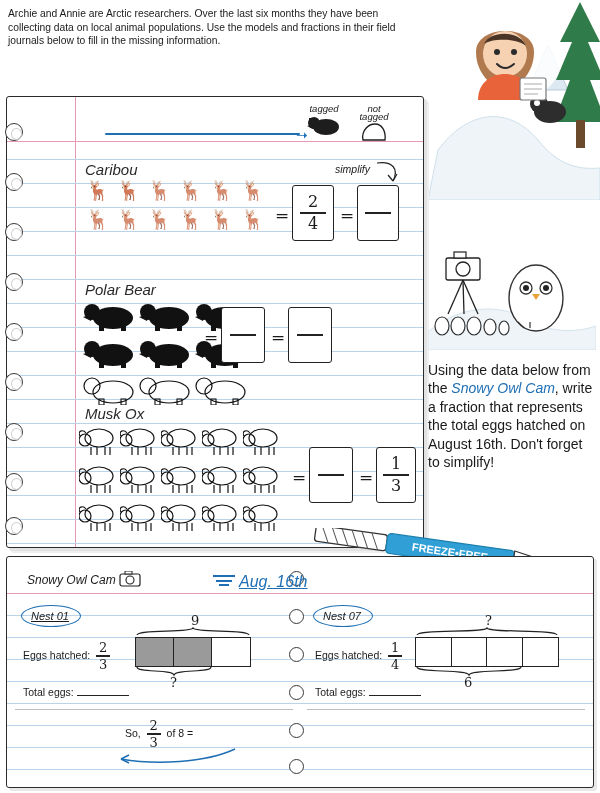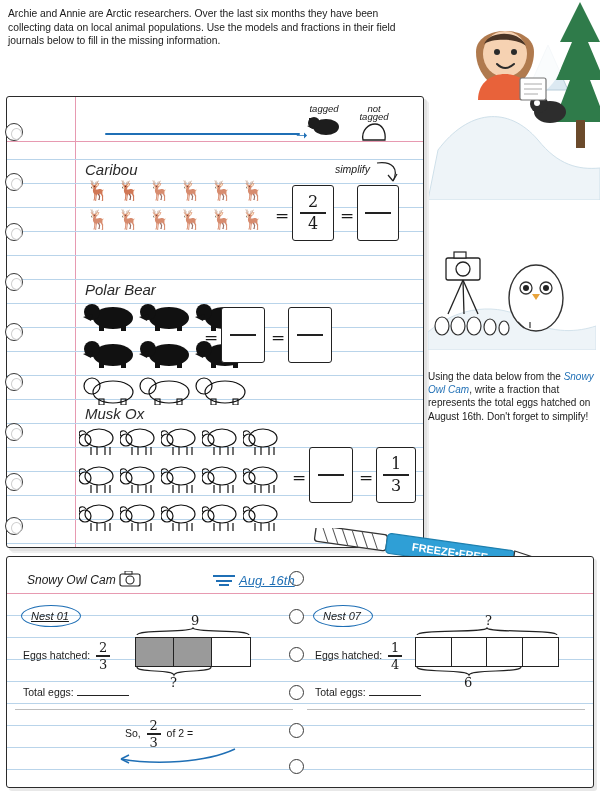--- a/index.html
+++ b/index.html
@@ -61,33 +61,33 @@
   .fbox { border:1.4px solid #222; border-radius:3px; background:#fff; display:flex;
           flex-direction:column; align-items:center; justify-content:center; }
   .fbox .num, .fbox .den { font-family:"DejaVu Serif", serif; font-size:16px; line-height:1.05; }
   .fbox .bar { width:26px; height:1.4px; background:#222; margin:2px 0; }
   .eq { font-family:"DejaVu Serif", serif; font-size:17px; }
 
   .simplify { position:absolute; font-size:10.5px; font-style:italic; }
 
   
   .owlcam { position:absolute; right:4px; top:240px; width:168px; }
-  .owlcam-text { font-size:10px; line-height:1.32; margin-top:16px; }
+  .owlcam-text { font-size:14px; line-height:1.32; margin-top:7px; }
   .owlcam-text .hl { color:#1f6fb5; font-style:italic; }
 
   
   .notebook2 {
     position:absolute; left:6px; top:556px; width:588px; height:232px;
     background:#ffffff; border:1.2px solid #2b2b2b; border-radius:3px;
     box-shadow: 3px 3px 0 #e8e8e8;
   }
   .nb2-rings { position:absolute; left:278px; top:0; width:26px; height:100%; }
   .nb2-ring { position:absolute; left:4px; width:15px; height:15px; border:1.6px solid #3a3a3a; border-radius:50%; background:#fff;}
   .nb2-title { position:absolute; left:20px; top:16px; font-size:12px; font-style:italic; }
-  .datebadge { position:absolute; left:232px; top:16px; font-size:13px; font-style:italic; color:#1f6fb5; }
+  .datebadge { position:absolute; left:232px; top:16px; font-size:16px; font-style:italic; color:#1f6fb5; }
   .datebadge u { text-decoration:underline; }
 
   .nestlabel { position:absolute; font-size:11px; font-style:italic; }
   .nest-oval { position:absolute; border:1.6px solid #1f6fb5; border-radius:50%; }
 
   .small { font-size:10.5px; }
   .frac-inline { display:inline-flex; flex-direction:column; align-items:center; vertical-align:middle; margin:0 3px; }
   .frac-inline .n,.frac-inline .d { font-family:"DejaVu Serif", serif; font-size:13px; line-height:1.02; }
   .frac-inline .b { width:14px; height:1.3px; background:#222; margin:1px 0; }
 
@@ -620,21 +620,21 @@
     <div class="divider-h" style="top:152px; right:300px;"></div>
 
 
     <div class="small" style="position:absolute; left:118px; top:162px;">
       <span>So,</span>
       <span class="frac-inline">
         <span class="n">2</span>
         <span class="b"></span>
         <span class="d">3</span>
       </span>
-      <span>of 2 =</span>
+      <span>of 8 =</span>
     </div>
     <svg style="position:absolute; left:108px; top:190px;" width="122" height="22">
       <path d="M120 2 C90 16, 40 18, 6 12" stroke="#1f6fb5" stroke-width="1.4" fill="none"></path>
       <path d="M6 12 L14 8 M6 12 L14 16" stroke="#1f6fb5" stroke-width="1.4" fill="none"></path>
     </svg>
 
     <div class="nest-oval" style="left:306px; top:48px; width:60px; height:22px;"></div>
     <div class="nestlabel" style="left:316px; top:53px;">Nest 07</div>
 
     <div class="small" style="position:absolute; left:308px; top:84px;">

